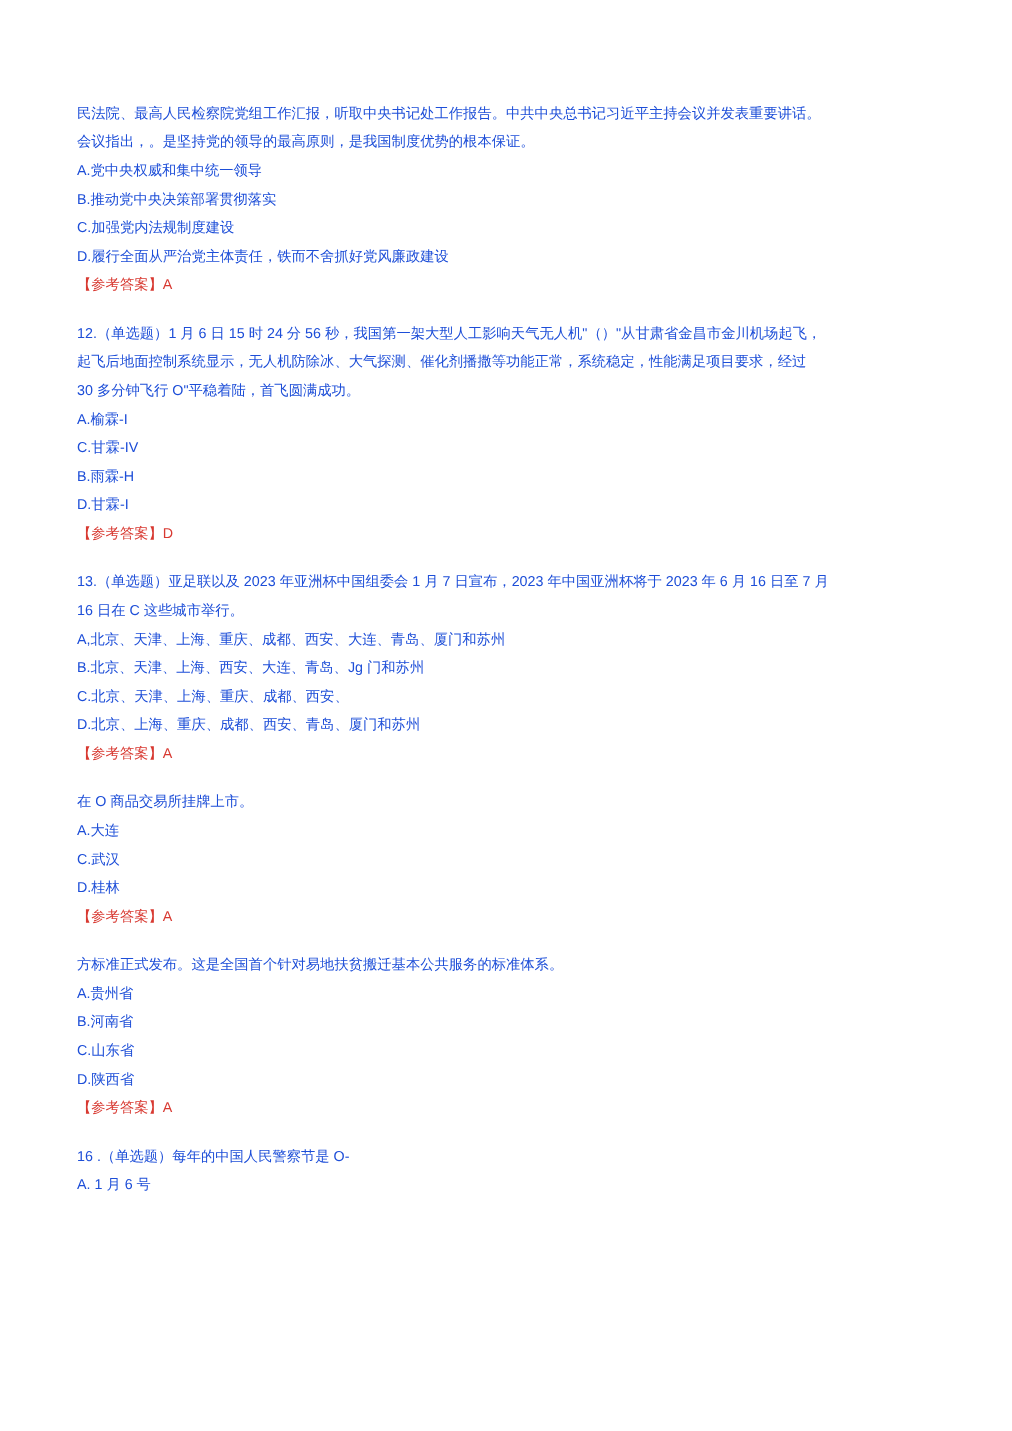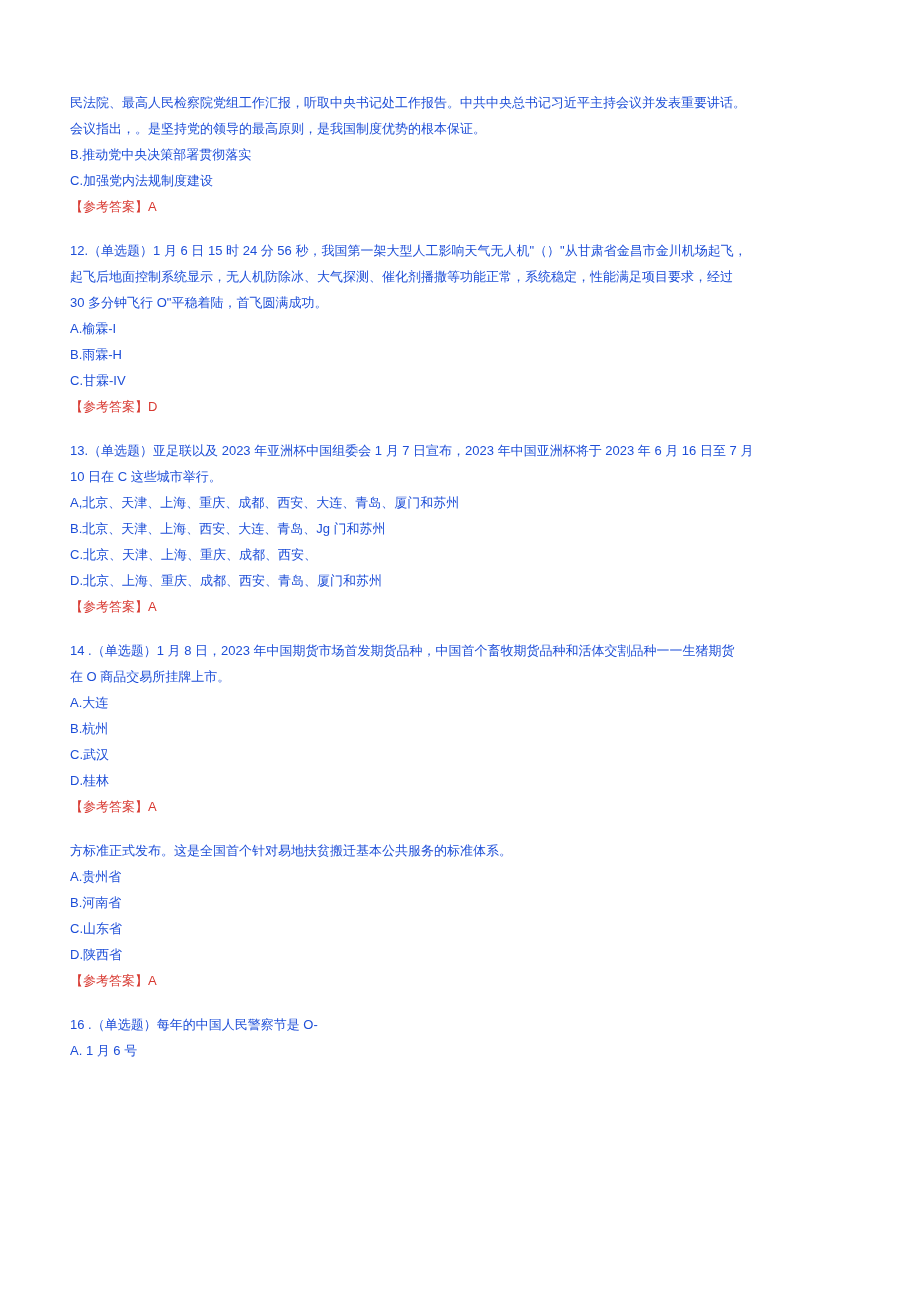--- a/index.html
+++ b/index.html
@@ -30,56 +30,57 @@
   .qtext {
     color: #1d4ed8;
   }
 </style>
 </head>
 <body>
 
 <div class="block">
   <span class="line qtext">民法院、最高人民检察院党组工作汇报，听取中央书记处工作报告。中共中央总书记习近平主持会议并发表重要讲话。</span>
   <span class="line qtext">会议指出，。是坚持党的领导的最高原则，是我国制度优势的根本保证。</span>
+  <span class="line qtext">A.党中央权威和集中统一领导</span>
   <span class="line qtext">B.推动党中央决策部署贯彻落实</span>
   <span class="line qtext">C.加强党内法规制度建设</span>
+  <span class="line qtext">D.履行全面从严治党主体责任，铁而不舍抓好党风廉政建设</span>
   <span class="line">
     <span class="answer-label">【参考答案】</span><span class="answer-value">A</span>
   </span>
 </div>
 
 <div class="block">
   <span class="line qtext">12.（单选题）1 月 6 日 15 时 24 分 56 秒，我国第一架大型人工影响天气无人机"（）"从甘肃省金昌市金川机场起飞，</span>
   <span class="line qtext">起飞后地面控制系统显示，无人机防除冰、大气探测、催化剂播撒等功能正常，系统稳定，性能满足项目要求，经过</span>
   <span class="line qtext">30 多分钟飞行 O"平稳着陆，首飞圆满成功。</span>
   <span class="line qtext">A.榆霖-I</span>
+  <span class="line qtext">C.甘霖-IV</span>
   <span class="line qtext">B.雨霖-H</span>
-  <span class="line qtext">C.甘霖-IV</span>
+  <span class="line qtext">D.甘霖-I</span>
   <span class="line">
     <span class="answer-label">【参考答案】</span><span class="answer-value">D</span>
   </span>
 </div>
 
 <div class="block">
   <span class="line qtext">13.（单选题）亚足联以及 2023 年亚洲杯中国组委会 1 月 7 日宣布，2023 年中国亚洲杯将于 2023 年 6 月 16 日至 7 月</span>
-  <span class="line qtext">10 日在 C 这些城市举行。</span>
+  <span class="line qtext">16 日在 C 这些城市举行。</span>
   <span class="line qtext">A,北京、天津、上海、重庆、成都、西安、大连、青岛、厦门和苏州</span>
   <span class="line qtext">B.北京、天津、上海、西安、大连、青岛、Jg 门和苏州</span>
   <span class="line qtext">C.北京、天津、上海、重庆、成都、西安、</span>
   <span class="line qtext">D.北京、上海、重庆、成都、西安、青岛、厦门和苏州</span>
   <span class="line">
     <span class="answer-label">【参考答案】</span><span class="answer-value">A</span>
   </span>
 </div>
 
 <div class="block">
-  <span class="line qtext">14  .（单选题）1 月 8 日，2023 年中国期货市场首发期货品种，中国首个畜牧期货品种和活体交割品种一一生猪期货</span>
   <span class="line qtext">在 O 商品交易所挂牌上市。</span>
   <span class="line qtext">A.大连</span>
-  <span class="line qtext">B.杭州</span>
   <span class="line qtext">C.武汉</span>
   <span class="line qtext">D.桂林</span>
   <span class="line">
     <span class="answer-label">【参考答案】</span><span class="answer-value">A</span>
   </span>
 </div>
 
 <div class="block">
   <span class="line qtext">方标准正式发布。这是全国首个针对易地扶贫搬迁基本公共服务的标准体系。</span>
   <span class="line qtext">A.贵州省</span>

